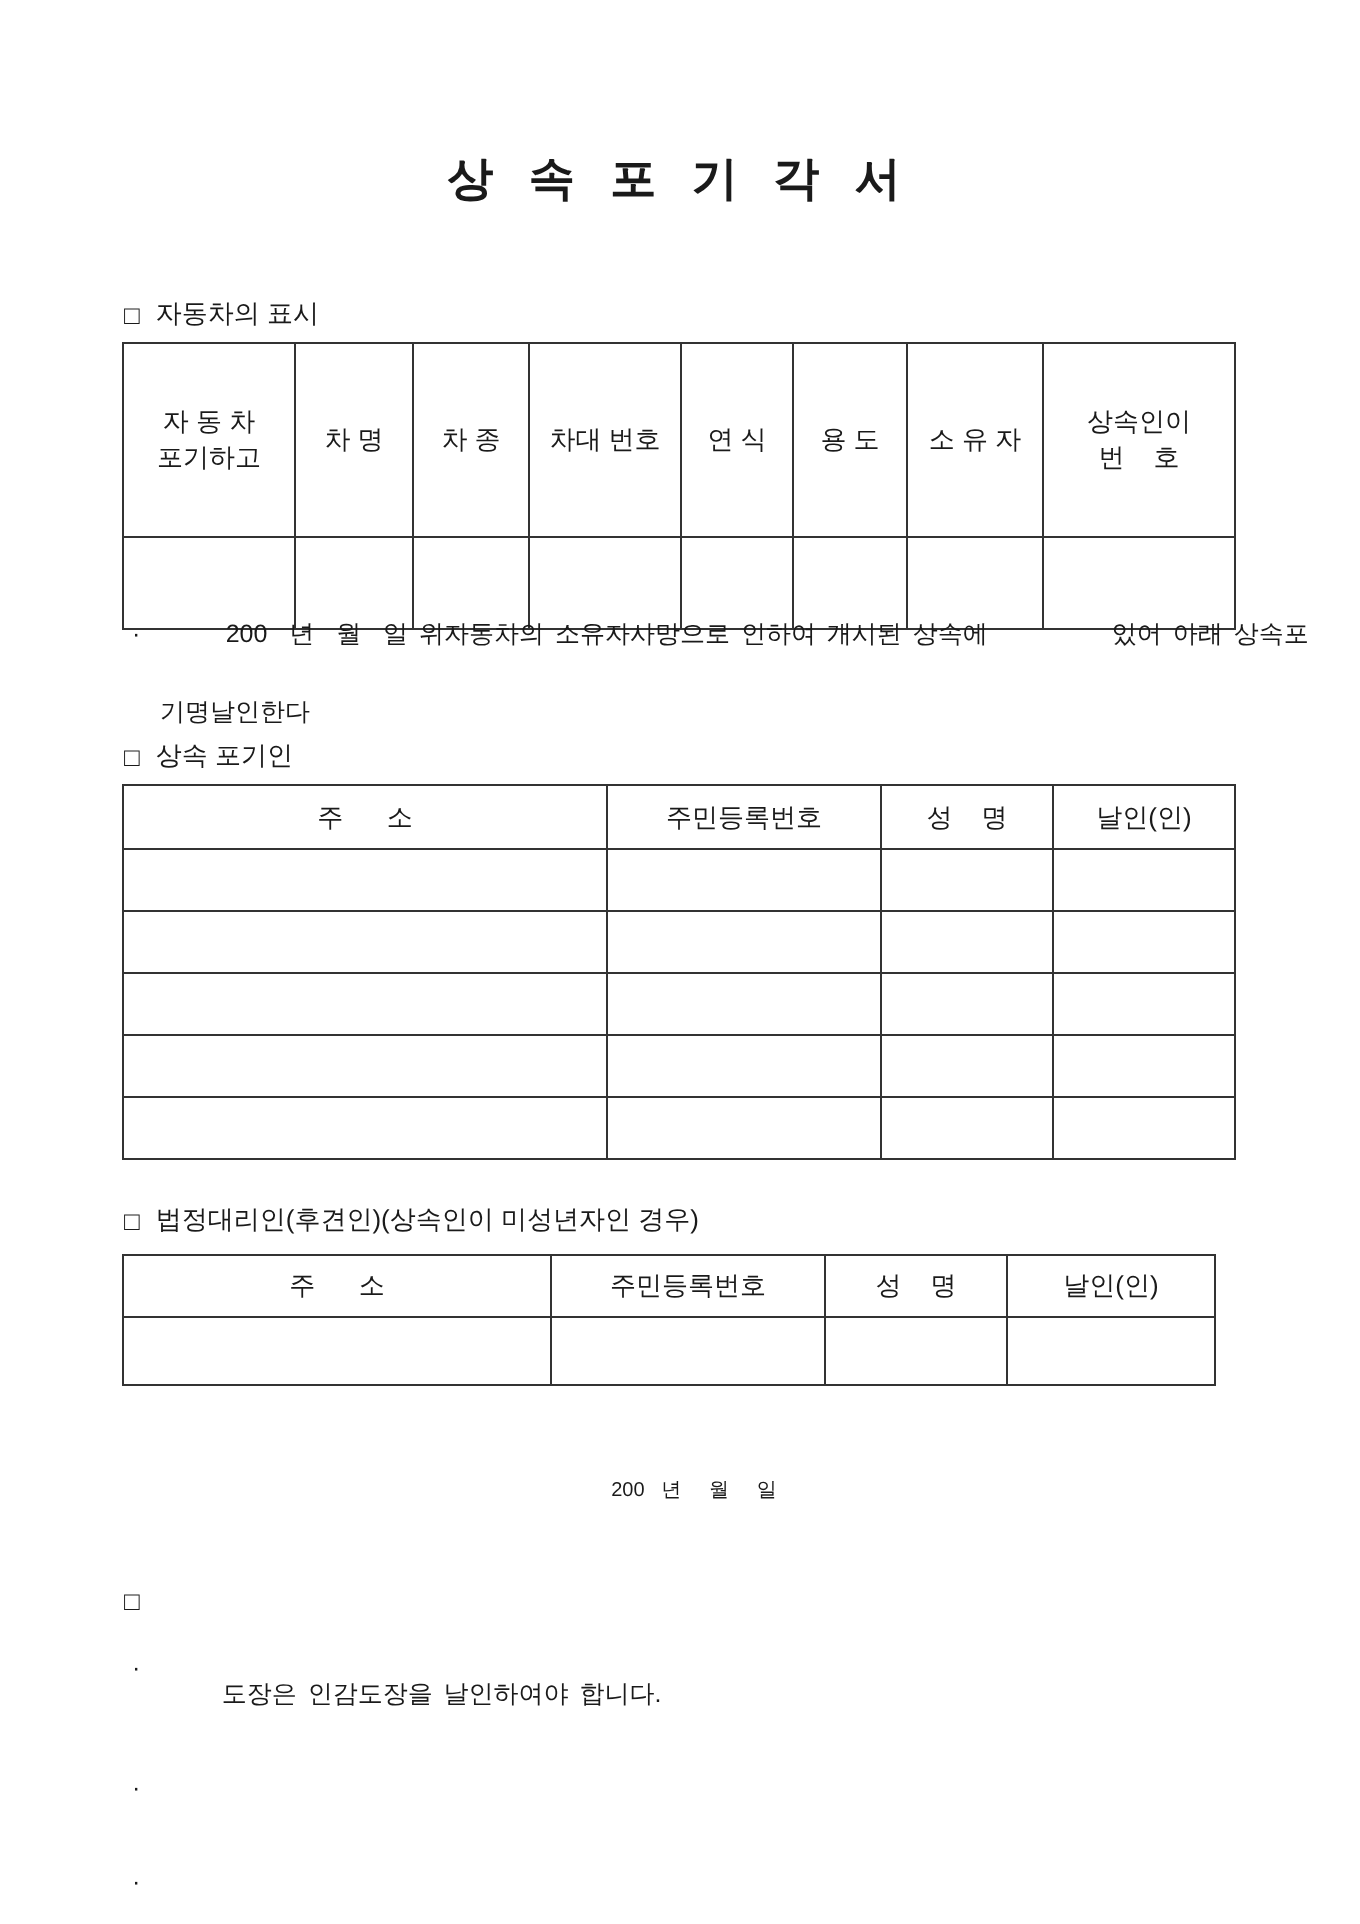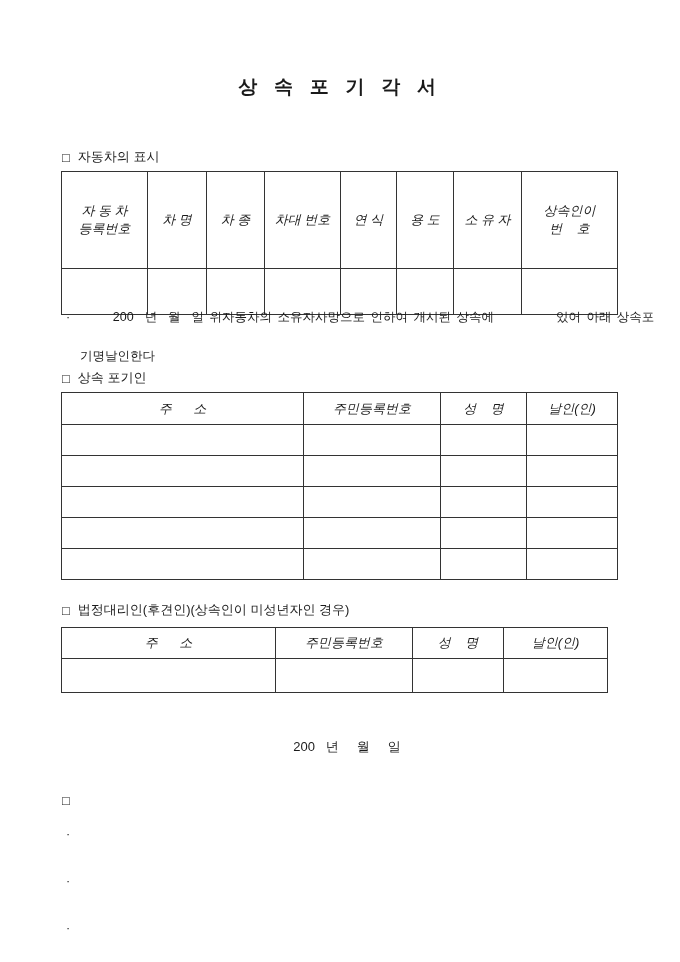--- a/index.html
+++ b/index.html
@@ -4,28 +4,28 @@
 <style>
   html,body{margin:0;padding:0;background:#fff;}
   .page{
     position:relative;width:680px;height:962px;background:#ffffff;
     font-family:"Liberation Sans","DejaVu Sans",sans-serif;
     color:#1a1a1a;overflow:hidden;
   }
   .title{
     position:absolute;top:74px;left:0;width:680px;margin:0;
     text-align:center;font-family:"Liberation Serif","DejaVu Serif",serif;
-    font-size:19px;font-weight:bold;letter-spacing:6px;white-space:pre;
+    font-size:23px;font-weight:bold;letter-spacing:6px;white-space:pre;
   }
   .sec-label{
     position:absolute;left:62px;font-size:13px;white-space:pre;
     display:flex;align-items:center;gap:8px;
   }
   .cbx{font-size:13px;line-height:13px;}
-  table{border-collapse:collapse;table-layout:fixed;position:absolute;background:#fff;font-style:italic;}
+  table{border-collapse:collapse;table-layout:fixed;position:absolute;background:#fff;}
   th,td{border:1px solid #333;padding:0;font-weight:normal;font-size:13px;
         text-align:center;vertical-align:middle;white-space:pre;}
   .t1{left:61px;top:171px;width:556px;}
   .t1 th{height:44px;}
   .t1 td{height:45px;}
   .hcell{display:flex;flex-direction:column;justify-content:center;align-items:center;line-height:18px;}
   .t2{left:61px;top:392px;width:556px;}
   .t2 th{height:31px;}
   .t2 td{height:30px;}
   .t3{left:61px;top:627px;width:546px;}
@@ -35,21 +35,21 @@
     position:absolute;left:80px;top:288px;width:545px;
     font-size:12.5px;line-height:19.5px;word-spacing:2px;
   }
   .pline{white-space:pre;}
   .bullet{position:absolute;left:-14px;}
   .gap{display:inline-block;}
   .g1{width:62px;}
   .g2{width:64px;}
   .date-line{
     position:absolute;left:0;top:738px;width:680px;text-align:center;
-    font-size:13px;white-space:pre;padding-left:14px;box-sizing:border-box;
+    font-size:10px;white-space:pre;padding-left:14px;box-sizing:border-box;
   }
   .attach{position:absolute;left:62px;top:794px;font-size:12.5px;word-spacing:2px;}
   .attach-label{display:flex;align-items:center;gap:8px;white-space:pre;}
   .note{white-space:pre;margin-top:8px;padding-left:16px;position:relative;line-height:13px;}
   .note .nbullet{position:absolute;left:4px;}
 </style>
 </head>
 <body>
 
 <div class="page">
@@ -70,21 +70,21 @@
       <col style="width:56px">
         <col style="width:57px">
         <col style="width:68px">
         <col style="width:96px">
     </colgroup>
     <thead>
       <tr>
         <th>
           <div class="hcell">
             <div>자 동 차</div>
-            <div>등록번호</div>
+            <div>포기하고</div>
           </div>
         </th>
         <th>
           <div class="hcell"><div>차 명</div></div>
         </th>
         <th>
           <div class="hcell"><div>차 종</div></div>
         </th>
         <th>
           <div class="hcell"><div>차대 번호</div></div>
@@ -212,20 +212,21 @@
   </table>
 
   <div class="date-line">200   년     월     일</div>
 
   <div class="attach">
     <div class="attach-label">
       <span class="cbx">□</span>
     </div>
     <div class="note">
       <span class="nbullet">·</span>
+      <span>도장은 인감도장을 날인하여야 합니다.</span>
     </div>
     <div class="note">
       <span class="nbullet">·</span>
     </div>
     <div class="note">
       <span class="nbullet">·</span>
       
     </div>
   </div>
 

